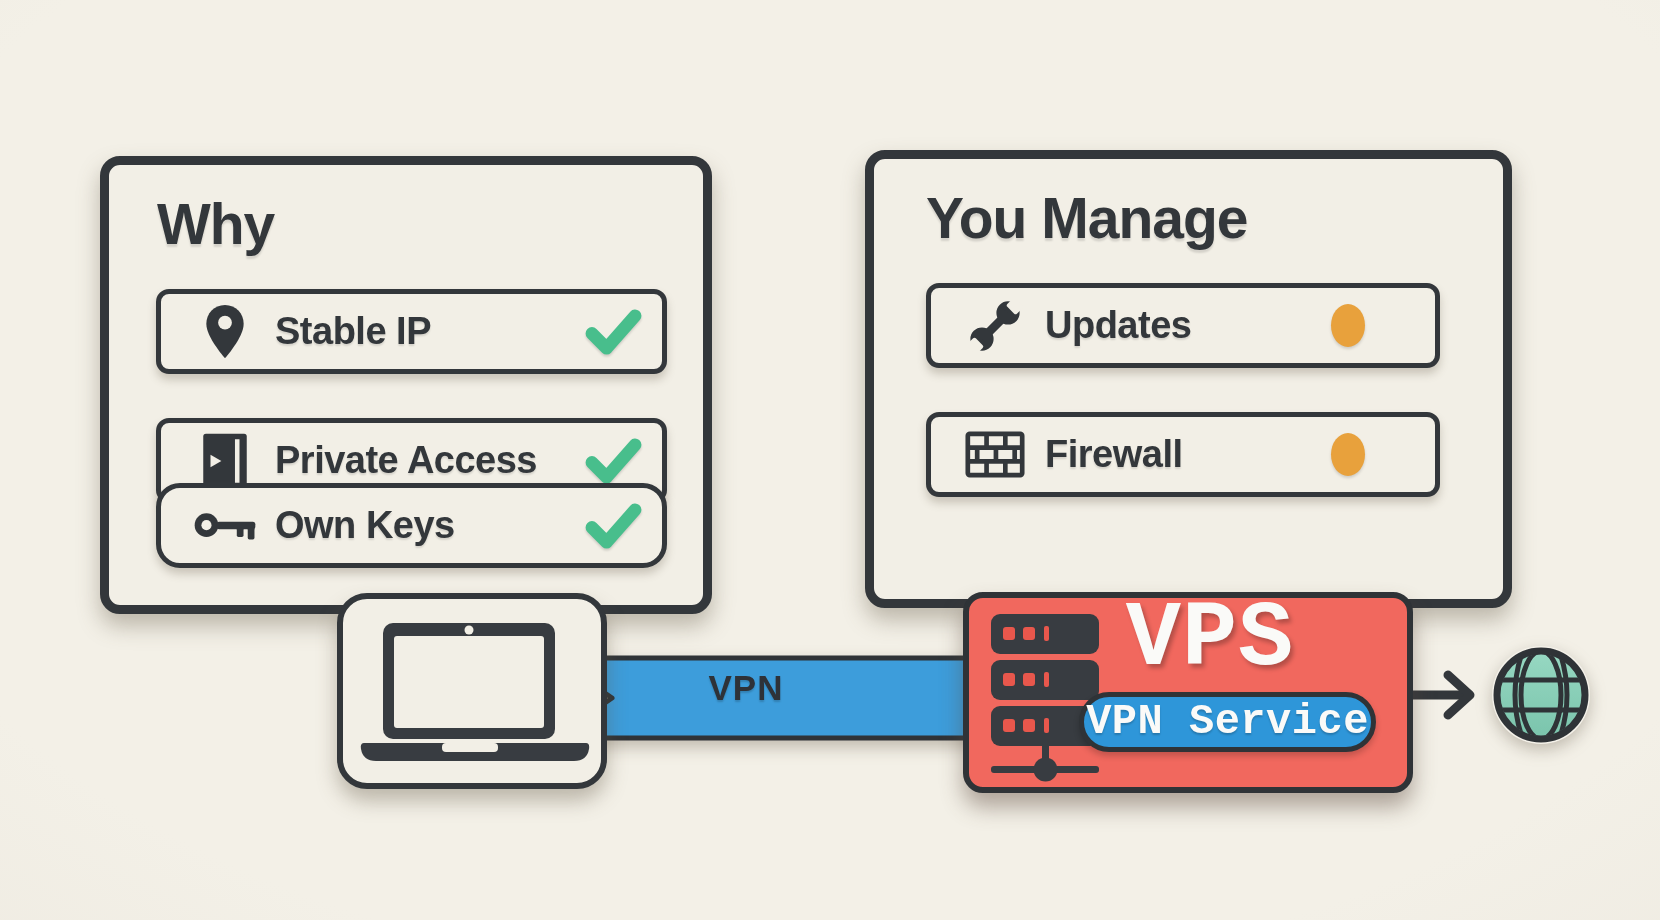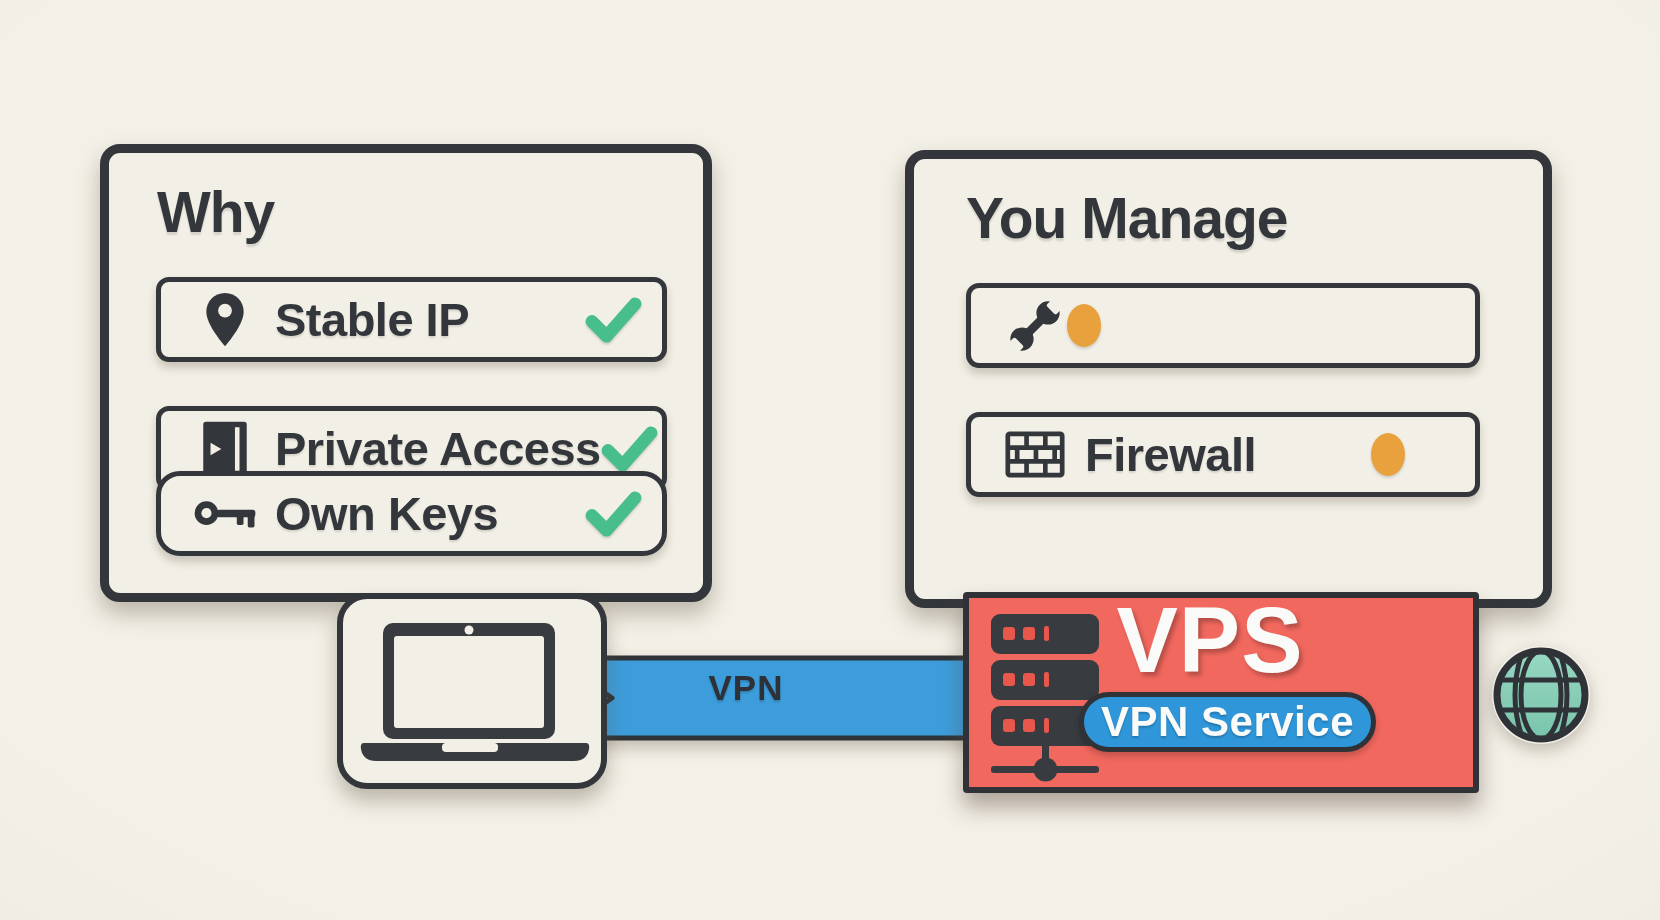--- a/index.html
+++ b/index.html
@@ -21,22 +21,22 @@
     border-radius:20px;
     box-shadow: 0 12px 22px rgba(100,90,72,.38);
   }
   .panel-title{
     position:absolute; top:26px;
     font-size:57px; font-weight:bold; color:#33373B;
     letter-spacing:-1px;
     text-shadow:0 3px 2px rgba(0,0,0,.12);
     white-space:nowrap;
   }
-  #left-panel{ left:100px; top:144px; width:612px; height:458px; }
-  #right-panel{ left:905px; top:150px; width:647px; height:458px; }
+  #left-panel{ left:100px; top:156px; width:612px; height:458px; }
+  #right-panel{ left:865px; top:150px; width:647px; height:458px; }
   #left-panel .panel-title{ left:48px; }
   #right-panel .panel-title{ left:52px; }
   .feature-row{
     position:absolute;
     height:85px;
     background:#F2EFE6;
     border:5px solid #33373B;
     border-radius:13px;
     box-shadow: 0 6px 9px rgba(100,90,72,.28);
     display:flex; align-items:center;
@@ -44,21 +44,21 @@
   #left-panel .feature-row{ left:47px; width:511px; }
   #right-panel .feature-row{ left:52px; width:514px; }
   .row-1{ top:124px; } .row-2{ top:221px;margin-top:32px; } .row-3{ top:318px;border-radius:24px; }
   .row-icon{
     width:64px; margin-left:32px;
     display:flex; align-items:center; justify-content:center;
     flex:0 0 auto;
   }
   .row-label{
     margin-left:18px;
-    font-size:47px; font-weight:bold; color:#33373B;
+    font-size:38px; font-weight:bold; color:#33373B;
     letter-spacing:-0.5px;
     text-shadow:0 2px 2px rgba(0,0,0,.12);
     white-space:nowrap;
     flex:1 1 auto;
   }
   .row-status{ flex:0 0 auto; display:flex; align-items:center; justify-content:center; }
   .status-check{ margin-right:20px; filter:drop-shadow(0 2px 1px rgba(0,0,0,.15)); }
   .status-dot{
     width:34px; height:43px; border-radius:50%;
     background:#E8A13C; margin-right:70px;
@@ -72,23 +72,24 @@
     text-align:center; font-size:35px; font-weight:bold; color:#2E3238;
     letter-spacing:1px; text-shadow:0 2px 2px rgba(0,0,0,.18);
   }
   #laptop-box{
     position:absolute; left:337px; top:593px; width:270px; height:196px; z-index:6;
     background:#F2EFE6; border:6px solid #33373B; border-radius:30px;
     box-shadow: 0 12px 20px rgba(100,90,72,.38);
   }
   #laptop-box svg{ position:absolute; left:17px; top:24px; }
   #vps-box{
-    position:absolute; left:963px; top:592px; width:516px; height:201px; z-index:7;
-    background:#F1685E; border:6px solid #2F3337; border-radius:4px;
+    position:absolute; left:963px; top:592px; width:450px; height:201px; z-index:7;
+    background:#F1685E; border:6px solid #2F3337; border-radius:20px;
     box-shadow: 0 14px 22px rgba(90,70,60,.45);
+    font-family: Liberation Mono, monospace;
   }
   #server-icon{ position:absolute; left:18px; top:16px; }
   #vps-title{
     position:absolute; left:128px; top:-4px; width:226px; height:92px;
     line-height:92px; text-align:center;
     font-size:92px; font-weight:bold; color:#FAFAF8; letter-spacing:1px;
     text-shadow: 3px 4px 4px rgba(0,0,0,.25);
   }
   #vps-badge{
     position:absolute; left:110px; top:94px; width:297px; height:60px;
@@ -170,20 +171,21 @@
         <svg width="62" height="62" viewBox="0 0 64 64">
           <g transform="rotate(-45 32 32)">
             <circle cx="13" cy="32" r="12" fill="#33373B"></circle>
             <rect x="-3" y="25" width="12" height="14" rx="2" fill="#F2EFE6"></rect>
             <circle cx="51" cy="32" r="12" fill="#33373B"></circle>
             <rect x="55" y="25" width="12" height="14" rx="2" fill="#F2EFE6"></rect>
             <rect x="13" y="27.5" width="38" height="9" fill="#33373B"></rect>
           </g>
         </svg>
       </span>
+      <span class="row-label">Updates</span>
       <span class="row-status">
           <span class="status-dot"></span>
         </span>
     </div>
 
     <div class="feature-row row-2">
       <span class="row-icon">
         <svg width="60" height="47" viewBox="0 0 64 50">
           <g stroke="#33373B" stroke-width="5" fill="none">
             <rect x="3" y="3" width="58" height="44" rx="2"></rect>

